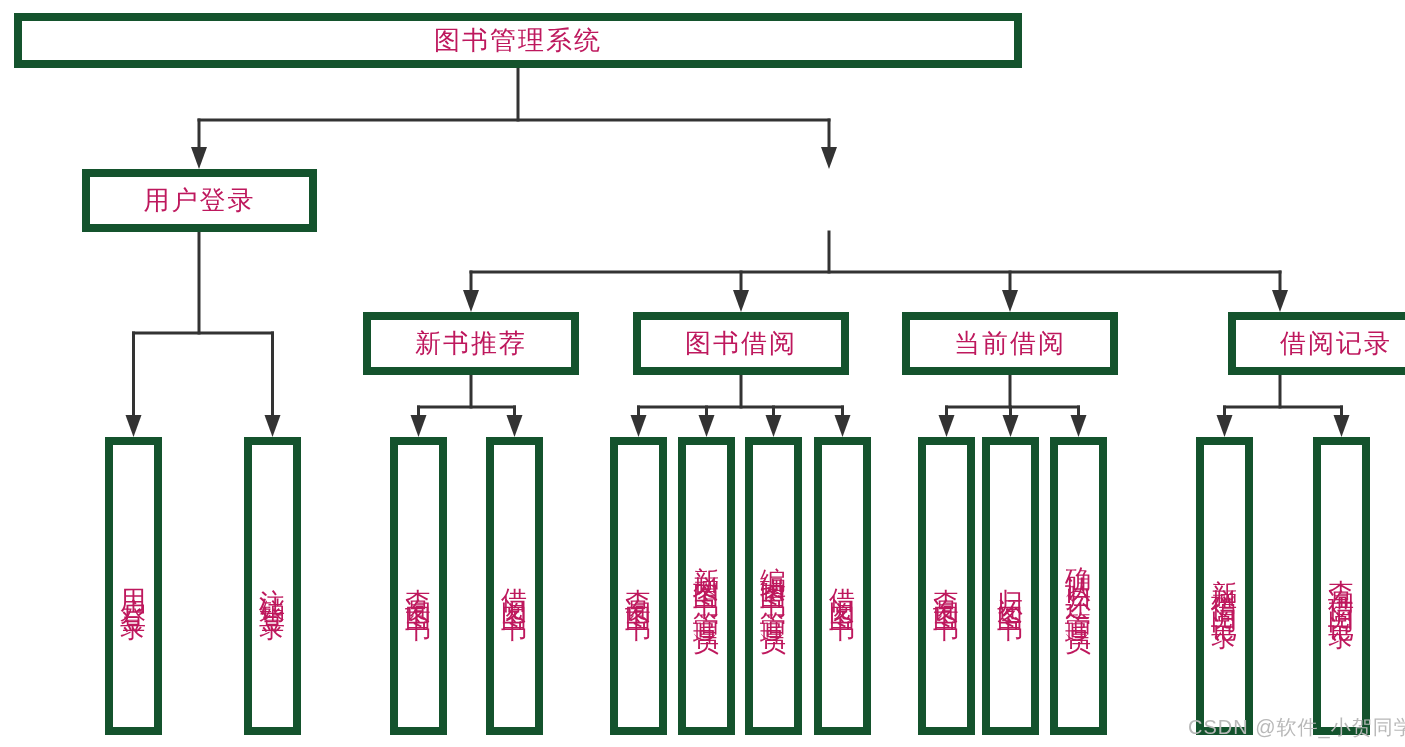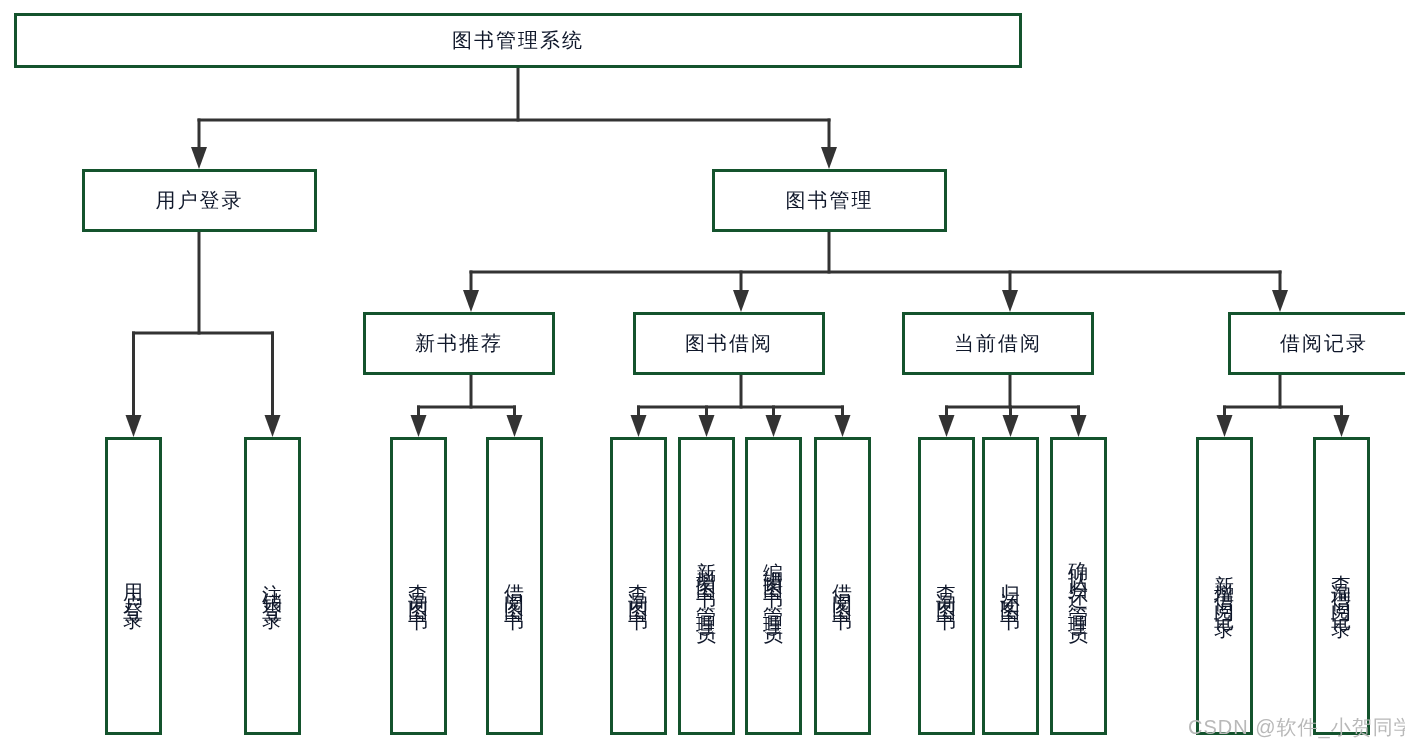--- a/index.html
+++ b/index.html
@@ -8,41 +8,41 @@
     width:1405px;height:747px;
     background:#ffffff;
     font-family:"Liberation Sans", sans-serif;
     color:#1a1a1a;
     overflow:hidden;
   }
   #wires{position:absolute;left:0;top:0;}
   .box{
     position:absolute;
     box-sizing:border-box;
-    border:3px solid #14532d;
+    border:8px solid #14532d;
     background:#ffffff;
     display:flex;
     align-items:center;
     justify-content:center;
-    font-size:20px;
+    font-size:26px;
     letter-spacing:2px;
-    color:#0f172a;
+    color:#be185d;
     text-align:center;
   }
   .vbox span{
     writing-mode:vertical-rl;
     text-orientation:mixed;
     letter-spacing:9px;
     line-height:1;
     white-space:nowrap;
   }
   .lvl-root{left:14px;top:13px;width:1008px;height:55px;}
   .l1a{left:82px;top:169px;width:235px;height:63px;}
   .l1b{left:712px;top:169px;width:235px;height:63px;}
-  .l2{top:312px;width:192px;height:63px;}
+  .l2{top:312px;width:216px;height:63px;}
   .l2a{left:363px;} .l2b{left:633px;} .l2c{left:902px;} .l2d{left:1228px;}
   .leaf{top:437px;width:57px;height:298px;}
   #watermark{
     position:absolute;
     left:1188px;top:714px;
     font-size:20px;
     letter-spacing:1px;
     color:#b9b9b9;
     white-space:nowrap;
   }
@@ -112,21 +112,20 @@
       <polygon points="1002.5,415 1018.5,415 1010.5,437"></polygon>
       <polygon points="1070.5,415 1086.5,415 1078.5,437"></polygon>
       <polygon points="1216.5,415 1232.5,415 1224.5,437"></polygon>
       <polygon points="1333.5,415 1349.5,415 1341.5,437"></polygon>
     </g>
   </svg>
 
   <div class="box lvl-root">图书管理系统</div>
 
   <div class="box l1a">用户登录</div>
-  <div class="box l1b">图书管理</div>
 
   <div class="box l2 l2a">新书推荐</div>
   <div class="box l2 l2c">当前借阅</div>
   <div class="box l2 l2b">图书借阅</div>
   <div class="box l2 l2d">借阅记录</div>
 
   <div class="box vbox leaf" style="left:105px;">
     <span>用户登录</span>
     </div>
   <div class="box vbox leaf" style="left:244px;">

